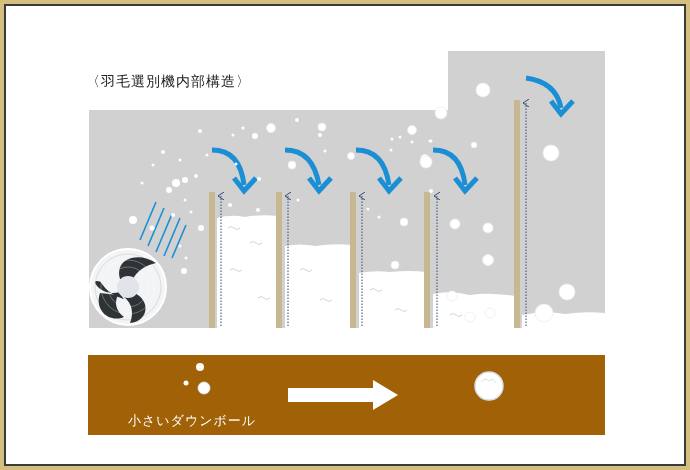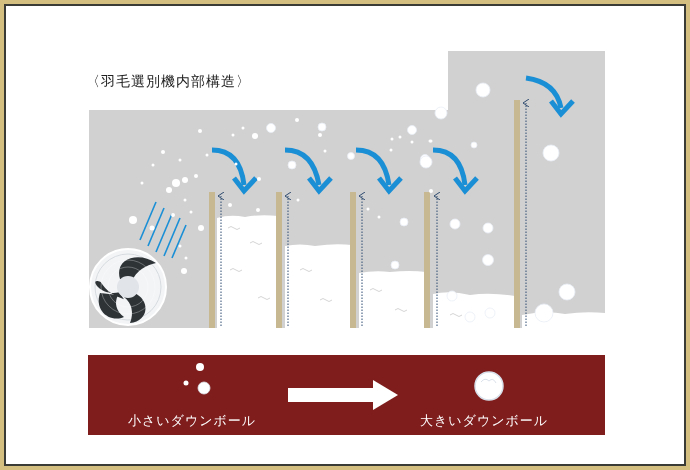--- a/index.html
+++ b/index.html
@@ -1,20 +1,20 @@
 <!DOCTYPE html>
 <html><head>
 <meta charset="utf-8">
 <style>
   html,body{margin:0;padding:0;}
   body{width:690px;height:470px;background:#d4bf80;position:relative;overflow:hidden;font-family:"DejaVu Sans",sans-serif;}
   .frame{position:absolute;left:4px;top:4px;width:678px;height:458px;background:#fff;border:2px solid #3a3a36;box-sizing:content-box;}
   .title{position:absolute;left:86px;top:73px;font-size:14px;color:#222;letter-spacing:1px;white-space:nowrap;}
   svg.diagram{position:absolute;left:0;top:0;}
-  .legend{position:absolute;left:88px;top:355px;width:517px;height:80px;background:#7f1d1d;}
+  .legend{position:absolute;left:88px;top:355px;width:517px;height:80px;background:#a16207;}
   .legend-label{position:absolute;color:#fff;font-size:13px;letter-spacing:1px;white-space:nowrap;}
 </style>
 </head>
 <body>
 
 <div class="frame"></div>
 
 <div class="title">〈羽毛選別機内部構造〉</div>
 
 <svg class="diagram" width="690" height="470" viewBox="0 0 690 470">
@@ -176,14 +176,13 @@
     <g fill="#ffffff">
       <rect x="200" y="33" width="88" height="14"></rect>
       <path d="M285,25 L310,40 L285,55 Z"></path>
     </g>
     <g>
       <circle cx="401" cy="31" r="14" fill="#ffffff" stroke="#d8e0ea" stroke-width="1.5"></circle>
       <path d="M393,27 q4,-5 8,-1 q4,-4 7,2" fill="none" stroke="#dbe2ea" stroke-width="1"></path>
     </g>
   </svg>
   <div class="legend-label" style="left:40px;top:57px;">小さいダウンボール</div>
-  <div class="legend-label" style="left:332px;top:57px;">大きいダウンボール</div>
 </div>
 
 </body></html>

